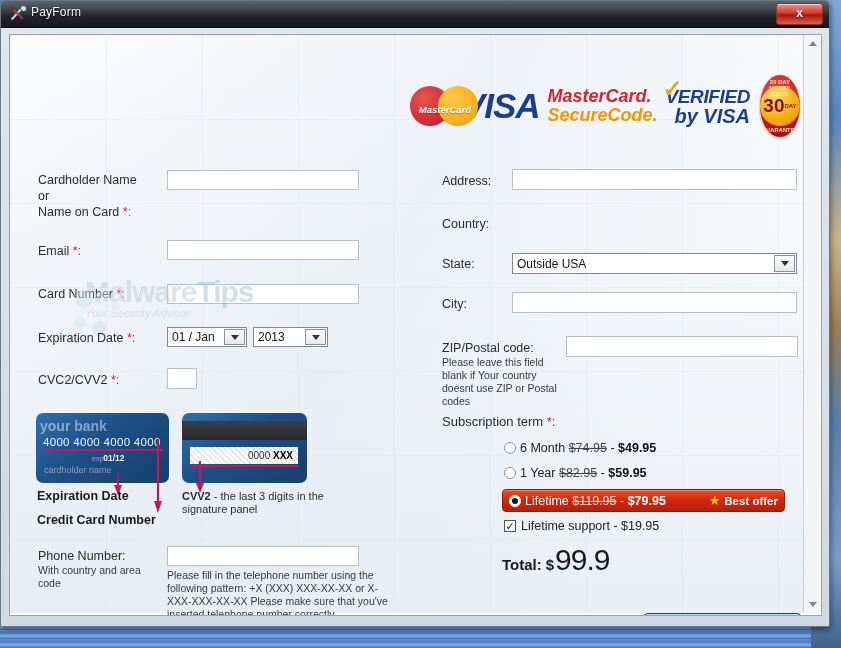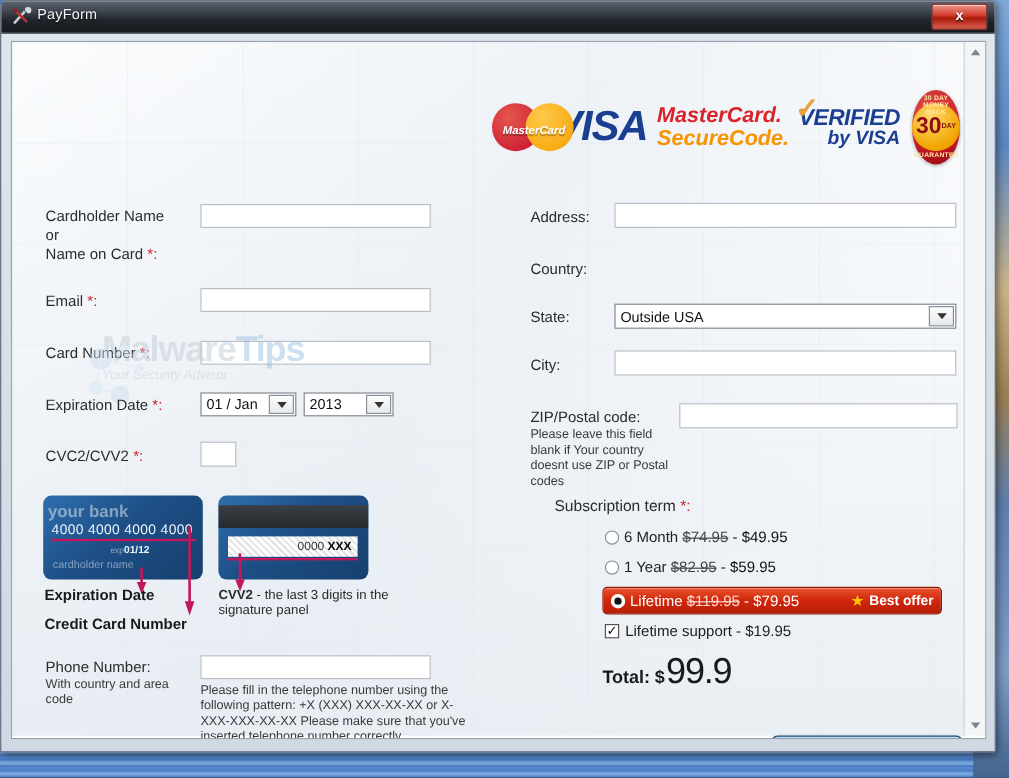--- a/index.html
+++ b/index.html
@@ -159,21 +159,21 @@
   .visa-logo {
     font-size: 35px; font-weight: bold; font-style: italic;
     color: #1a3f91; letter-spacing: -1px;
     font-family: "Liberation Sans", sans-serif;
   }
   .sc-logo { line-height: 1.05; margin-left: 2px; }
   .sc-logo .l1 { font-size: 18px; font-weight: bold; font-style: italic; color: #d8232a; }
   .sc-logo .l2 { font-size: 18px; font-weight: bold; font-style: italic; color: #f79400; }
   .vbv-logo { line-height: 1.0; margin-left: 2px; position: relative; }
   .vbv-logo .l1 { font-size: 19px; font-weight: bold; font-style: italic; color: #1a3f91; letter-spacing: -.4px; }
-  .vbv-logo .l2 { font-size: 16px; font-weight: bold; font-style: italic; color: #1a3f91; text-align: right; }
+  .vbv-logo .l2 { font-size: 20px; font-weight: bold; font-style: italic; color: #1a3f91; text-align: right; }
   .vbv-check {
     position: absolute; left: -3px; top: -10px;
     font-size: 24px; color: #e8a33d; font-weight: bold;
   }
   .guarantee {
     position: relative; width: 62px; height: 62px; border-radius: 50%;
     background: radial-gradient(circle at 40% 30%, #e8534a, #b8131d 70%, #8d0d15 100%);
     display: flex; align-items: center; justify-content: center;
     box-shadow: 0 1px 3px rgba(0,0,0,.35);
     margin-left: 4px;
@@ -339,21 +339,21 @@
     border: 1px solid #8b9199; background: #fff;
     margin-right: 4px; box-sizing: border-box;
     flex: none;
     display: flex; align-items: center; justify-content: center;
   }
   .radio.checked { border-color: #2a2a2a; }
   .radio.checked::after {
     content: ""; width: 6px; height: 6px; border-radius: 50%; background: #111;
   }
   .strike { text-decoration: line-through; color: #444; }
-  .price { font-weight: normal; color: #111; }
+  .price { font-weight: bold; color: #111; }
   .best-row {
     position: absolute;
     left: 492px; top: 454px;
     width: 283px; height: 23px;
     background: linear-gradient(180deg, #e8512a 0%, #d0270d 50%, #b81f08 100%);
     border: 1px solid #8f1a06;
     border-radius: 4px;
     display: flex; align-items: center;
     padding: 0 6px;
     box-sizing: border-box;
@@ -567,21 +567,21 @@
           </span>
       </div>
 
       <div class="lbl" style="left:432px; top:261px;">City:</div>
       <input class="inp" style="left: 502px; top: 257px; width: 285px; height: 21px;" value="">
 
       <div class="lbl" style="left:432px; top:305px;">ZIP/Postal code:</div>
       <div class="small" style="left:432px; top:321px; width:128px;">Please leave this field blank if Your country doesnt use ZIP or Postal codes</div>
       <input class="inp" style="left: 556px; top: 301px; width: 232px; height: 21px;" value="">
 
-      <div class="lbl" style="left:432px; top:379px; font-size:13px;margin-left:20px;">
+      <div class="lbl" style="left:432px; top:379px; font-size:13px;">
         <span>Subscription term</span>
         <span class="req">*:</span>
       </div>
 
       <div class="radio-row" style="left:494px; top:406px;">
         <span class="radio"></span>
         <span>6 Month</span>&nbsp;<span class="strike">$74.95</span>&nbsp;<span>-</span>&nbsp;<span class="price">$49.95</span>
       </div>
 
       <div class="radio-row" style="left:494px; top:431px;">

